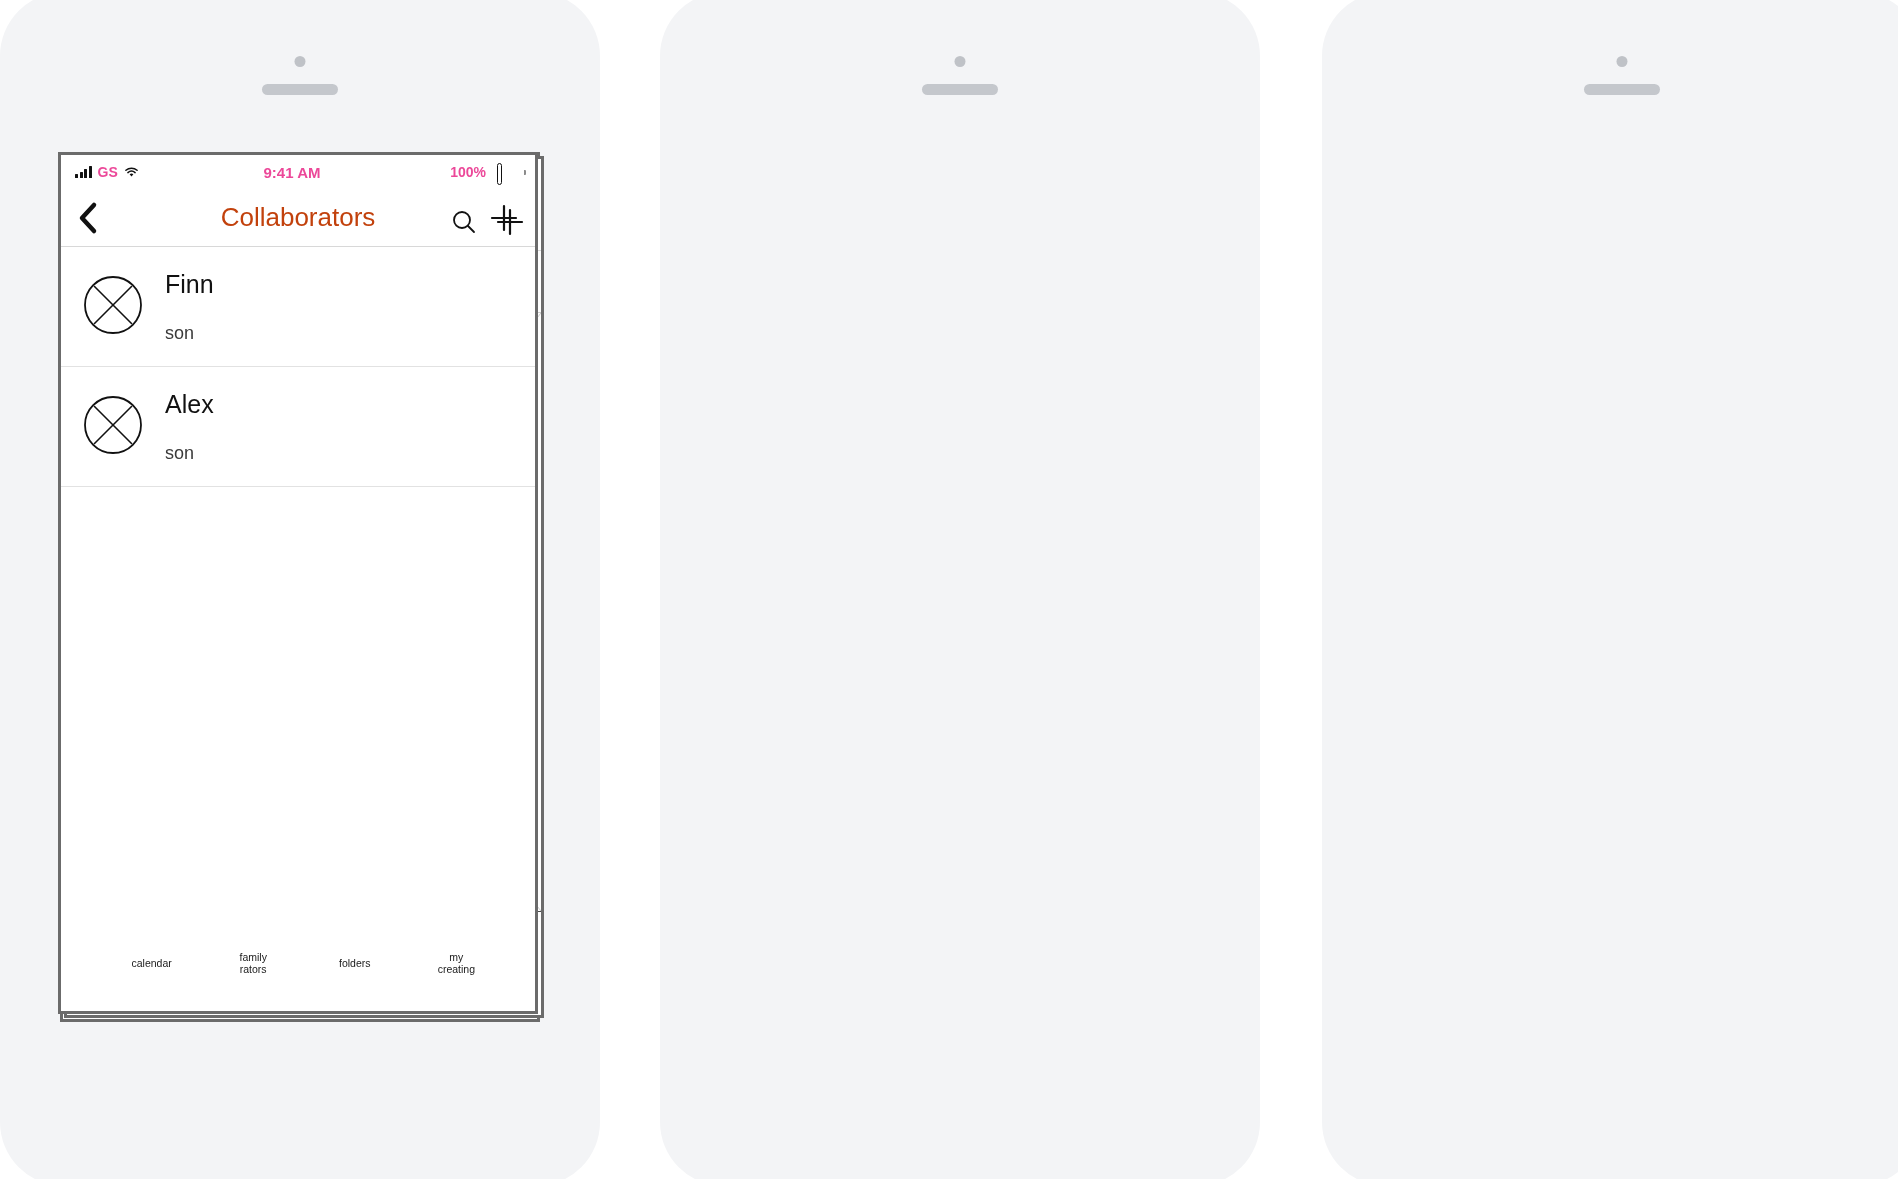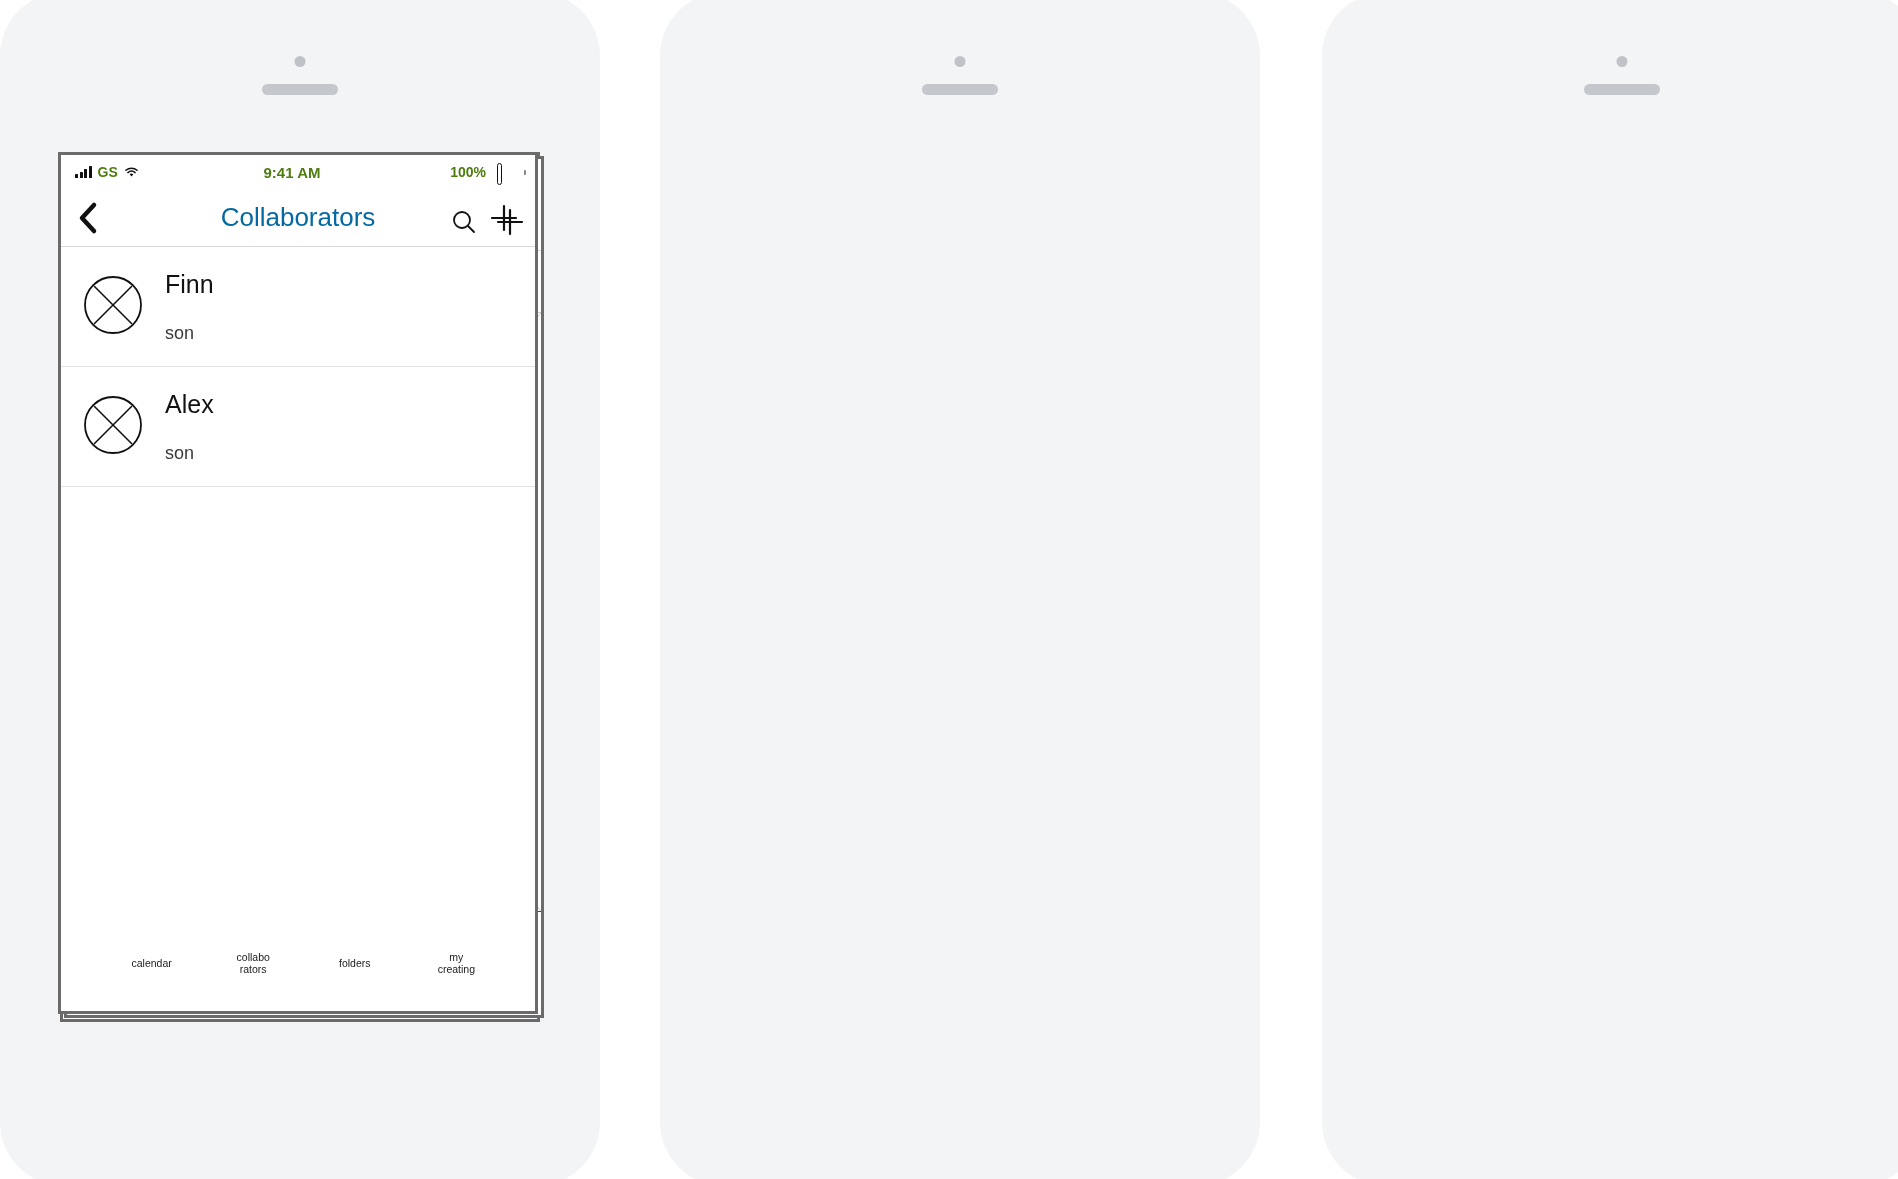--- a/index.html
+++ b/index.html
@@ -44,21 +44,21 @@
   }
   .screen-1 { left: 60px; top: 152px; width: 480px; height: 870px; }
   .screen-2 { left: 64px; top: 156px; width: 480px; height: 862px; }
   .screen-3 { left: 58px; top: 152px; width: 480px; height: 862px; }
 
   
   .status-bar {
     height: 34px; flex: 0 0 34px;
     display: flex; align-items: center;
     padding: 0 12px 0 14px;
-    font-size: 15px; font-weight: bold; color: #4d7c0f;
+    font-size: 15px; font-weight: bold; color: #ec4899;
     position: relative;
   }
   .sb-left { display: flex; align-items: center; gap: 6px; }
   .sb-bars { display: flex; align-items: flex-end; gap: 1.5px; height: 12px; }
   .sb-bars i { display: block; width: 3px; background: #111; border-radius: 0.5px; }
   .sb-bars i:nth-child(1) { height: 4px; }
   .sb-bars i:nth-child(2) { height: 6px; }
   .sb-bars i:nth-child(3) { height: 9px; }
   .sb-bars i:nth-child(4) { height: 12px; }
   .sb-carrier { font-size: 14px; font-weight: bold; letter-spacing: .2px; }
@@ -81,21 +81,21 @@
 
   
   .nav-bar {
     flex: 0 0 58px; height: 58px;
     display: flex; align-items: center;
     padding: 0 16px; position: relative;
     border-bottom: 1px solid #d8d8d8;
   }
   .nav-title {
     position: absolute; left: 0; right: 0; text-align: center;
-    font-size: 26px; color: #0369a1; pointer-events: none;
+    font-size: 26px; color: #c2410c; pointer-events: none;
   }
   .nav-actions { margin-left: auto; display: flex; align-items: center; gap: 18px; z-index: 2; }
   .icon-btn { display: flex; align-items: center; justify-content: center; }
 
   
   .welcome-body {
     flex: 1; display: flex; flex-direction: column;
     align-items: center; padding-top: 62px;
   }
   .welcome-title {
@@ -325,21 +325,21 @@
         <span class="tab-label">
           <span>calendar</span>
         </span>
       </div>
       <div class="tab-box">
         <svg class="x-cross" width="100%" height="100%" viewBox="0 0 62 52" preserveAspectRatio="none">
           <line x1="0" y1="0" x2="62" y2="52" stroke="#bdbdbd" stroke-width="1"></line>
           <line x1="62" y1="0" x2="0" y2="52" stroke="#bdbdbd" stroke-width="1"></line>
         </svg>
         <span class="tab-label">
-          <span>collabo</span><br>
+          <span>family</span><br>
           <span>rators</span>
         </span>
       </div>
       <div class="tab-box">
         <svg class="x-cross" width="100%" height="100%" viewBox="0 0 62 52" preserveAspectRatio="none">
           <line x1="0" y1="0" x2="62" y2="52" stroke="#bdbdbd" stroke-width="1"></line>
           <line x1="62" y1="0" x2="0" y2="52" stroke="#bdbdbd" stroke-width="1"></line>
         </svg>
         <span class="tab-label">
           <span>folders</span>

